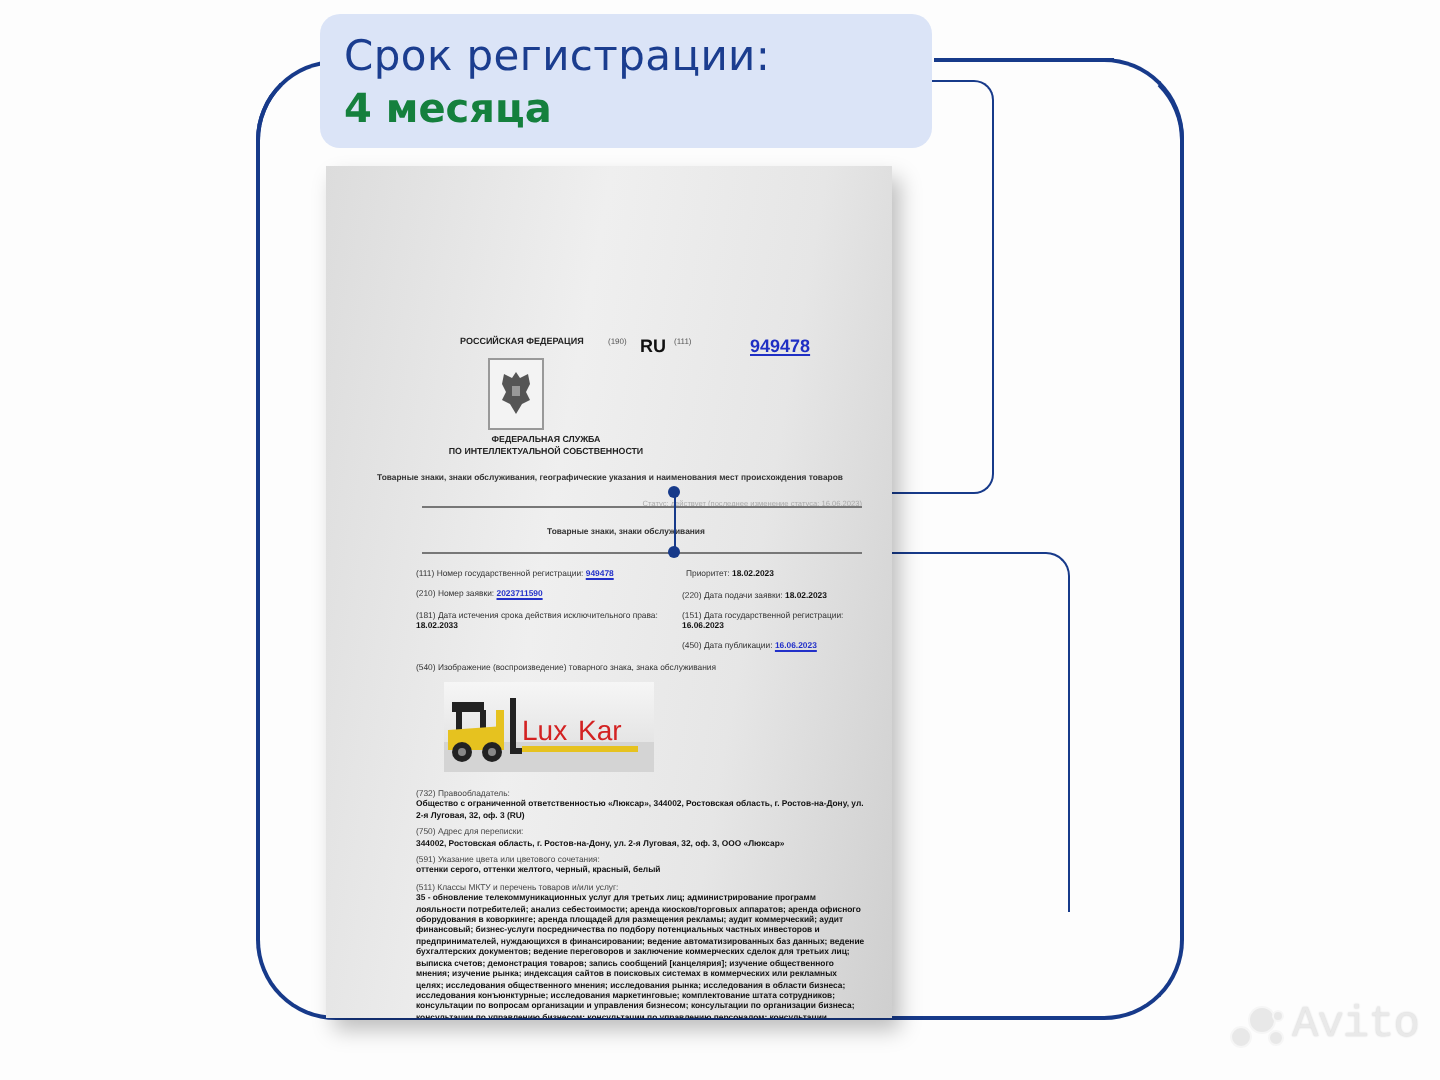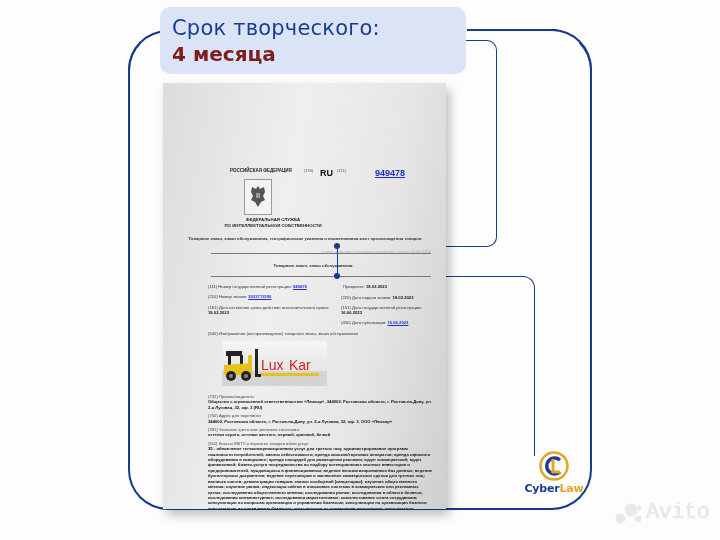--- a/index.html
+++ b/index.html
@@ -29,21 +29,21 @@
     border-top: 1.5px solid #173a8a; border-right: 1.5px solid #173a8a;
     border-top-right-radius: 12px;
   }
 
   
   .badge {
     position: absolute; left: 160px; top: 7px; width: 306px; height: 67px;
     background: #dbe4f7; border-radius: 10px; padding: 8px 12px;
   }
   .badge-line1 { font-size: 21px; color: #1b3d8f; line-height: 26px; font-family: "DejaVu Sans", sans-serif; letter-spacing: 0.2px; }
-  .badge-line2 { font-size: 20px; color: #7f1d1d; font-weight: bold; line-height: 26px; font-family: "DejaVu Sans", sans-serif; }
+  .badge-line2 { font-size: 20px; color: #15803d; font-weight: bold; line-height: 26px; font-family: "DejaVu Sans", sans-serif; }
 
   
   .doc {
     position: absolute; left: 163px; top: 83px; width: 283px; height: 426px;
     background: linear-gradient(100deg, #dcdcdc 0%, #efefef 40%, #e6e6e6 70%, #cfcfcf 100%);
     box-shadow: 4px 6px 10px rgba(0,0,0,0.25);
     overflow: hidden;
   }
   .doc * { font-family: "Liberation Sans", sans-serif; }
   .tiny { font-size: 4.2px; line-height: 5.4px; color: #333; }
@@ -98,21 +98,21 @@
   <div class="frame-outer"></div>
   <div class="frame-mask"></div>
   <div class="frame-top-left"></div>
   <div class="frame-top-right-line"></div>
   <div class="frame-top-right"></div>
 
   <div class="connector-1"></div>
   <div class="connector-2"></div>
 
   <div class="badge">
-    <div class="badge-line1">Срок творческого:</div>
+    <div class="badge-line1">Срок регистрации:</div>
     <div class="badge-line2">4 месяца</div>
   </div>
 
   <div class="doc">
     <div class="d-abs hdr-rf">РОССИЙСКАЯ ФЕДЕРАЦИЯ</div>
     <div class="d-abs hdr-190">(190)</div>
     <div class="d-abs hdr-ru">RU</div>
     <div class="d-abs hdr-111">(111)</div>
     <div class="d-abs hdr-num">949478</div>
 
@@ -203,30 +203,20 @@
         <div class="label">(591) Указание цвета или цветового сочетания:</div>
         <b>оттенки серого, оттенки желтого, черный, красный, белый</b>
       </div>
       <div class="para">
         <div class="label">(511) Классы МКТУ и перечень товаров и/или услуг:</div>
         <b>35 - обновление телекоммуникационных услуг для третьих лиц; администрирование программ лояльности потребителей; анализ себестоимости; аренда киосков/торговых аппаратов; аренда офисного оборудования в коворкинге; аренда площадей для размещения рекламы; аудит коммерческий; аудит финансовый; бизнес-услуги посредничества по подбору потенциальных частных инвесторов и предпринимателей, нуждающихся в финансировании; ведение автоматизированных баз данных; ведение бухгалтерских документов; ведение переговоров и заключение коммерческих сделок для третьих лиц; выписка счетов; демонстрация товаров; запись сообщений [канцелярия]; изучение общественного мнения; изучение рынка; индексация сайтов в поисковых системах в коммерческих или рекламных целях; исследования общественного мнения; исследования рынка; исследования в области бизнеса; исследования конъюнктурные; исследования маркетинговые; комплектование штата сотрудников; консультации по вопросам организации и управления бизнесом; консультации по организации бизнеса; консультации по управлению бизнесом; консультации по управлению персоналом; консультации профессиональные в области бизнеса; консультации, касающиеся коммуникационных стратегий в рекламе; консультации, касающиеся коммуникационных стратегий связей с общественностью; макетирование рекламы; маркетинг; маркетинг в части публикаций программного обеспечения; маркетинг влияния; маркетинг целевой; менеджмент в области творческого бизнеса; менеджмент общий; менеджмент отраслевой специальный; менеджмент спортивный; написание резюме для третьих лиц; написание рекламных текстов; написание текстов рекламных сценариев; обновление и поддержание</b>
       </div>
     </div>
   </div>
 
-  <div class="cyber">
-    <svg class="cyber-logo" viewBox="0 0 30 30">
-      <circle cx="15" cy="15" r="13.5" fill="none" stroke="#e3a526" stroke-width="2.5"></circle>
-      <path d="M21 9 A8 8 0 1 0 21 21" fill="none" stroke="#1b3d8f" stroke-width="3.5"></path>
-      <path d="M14 8 L14 21 L21 21" fill="none" stroke="#e3a526" stroke-width="3"></path>
-    </svg>
-    <div class="cyber-name">
-      <span class="c1">Cyber</span><span class="c2">Law</span>
-    </div>
-  </div>
 
   <div class="avito">
     <div class="avito-dots">
       <span style="left:0; top:12px; width:11px; height:11px;"></span>
       <span style="left:9px; top:2px; width:14px; height:14px;"></span>
       <span style="left:19px; top:14px; width:8px; height:8px;"></span>
       <span style="left:21px; top:4px; width:6px; height:6px;"></span>
     </div>
     <div class="avito-text">Avito</div>
   </div>

